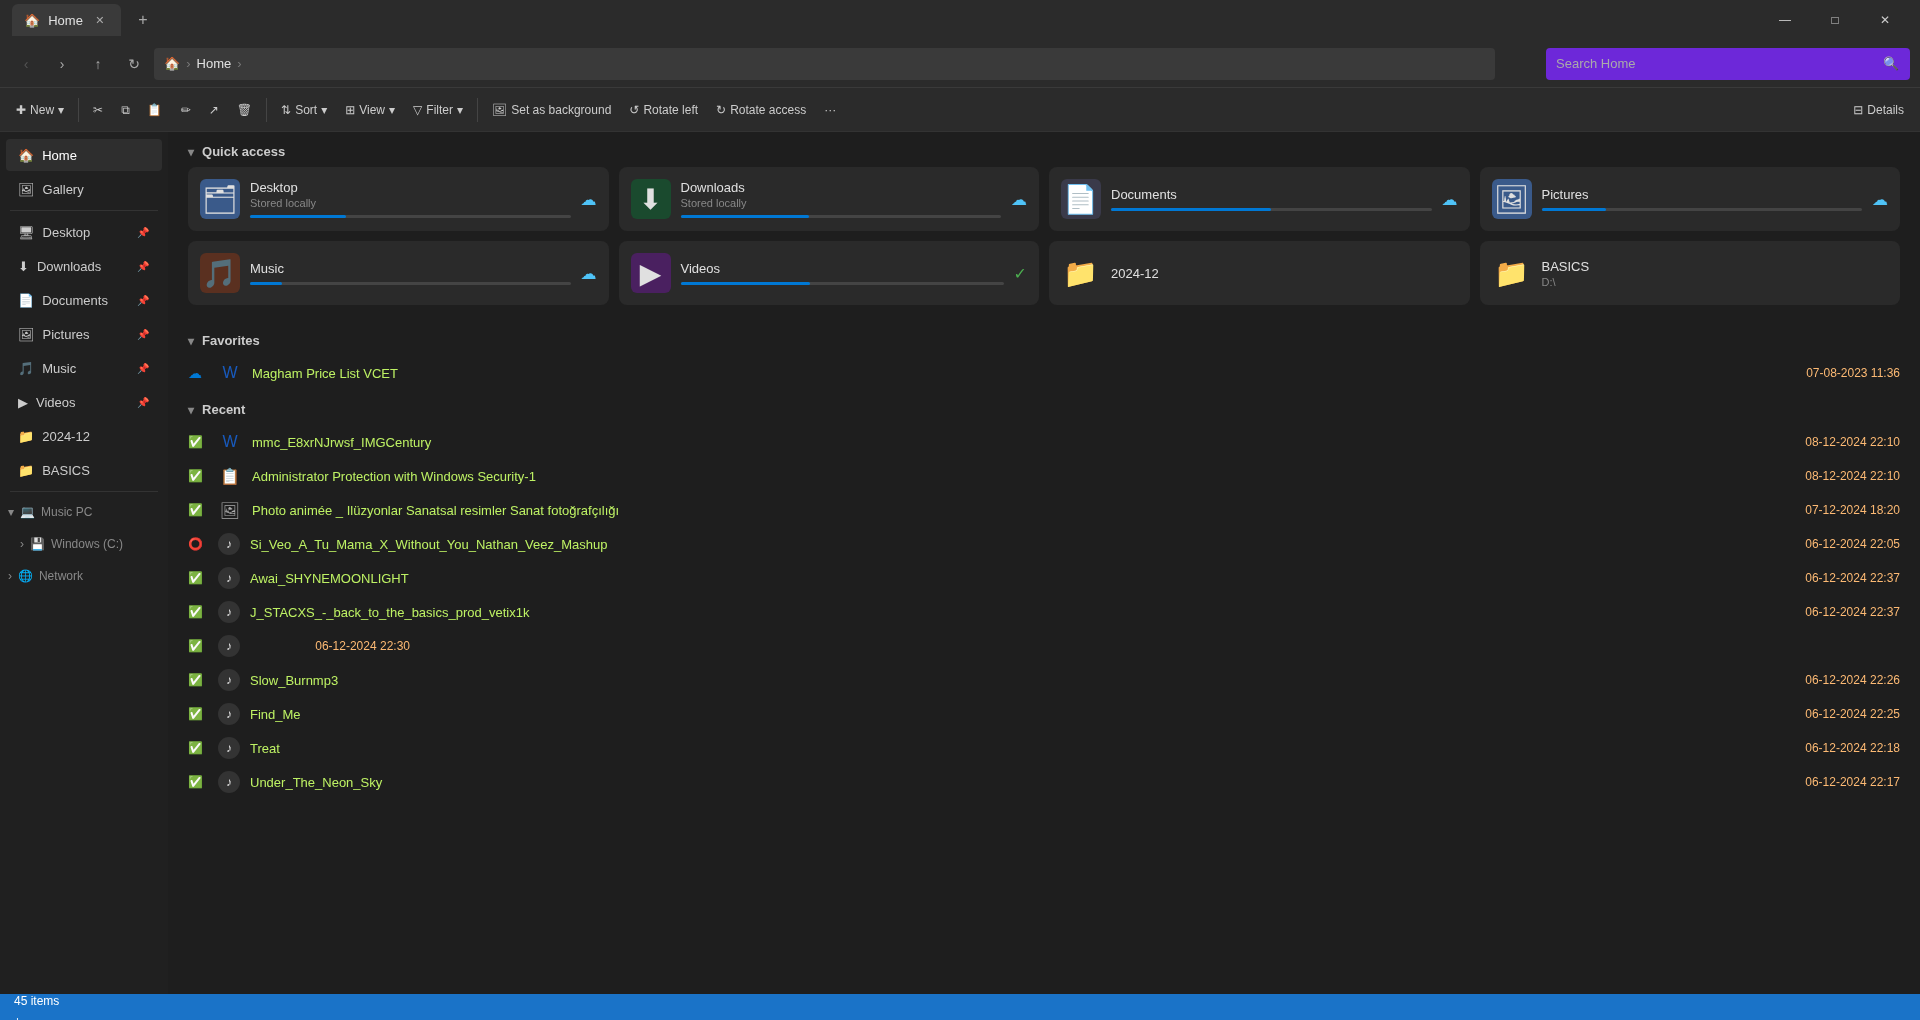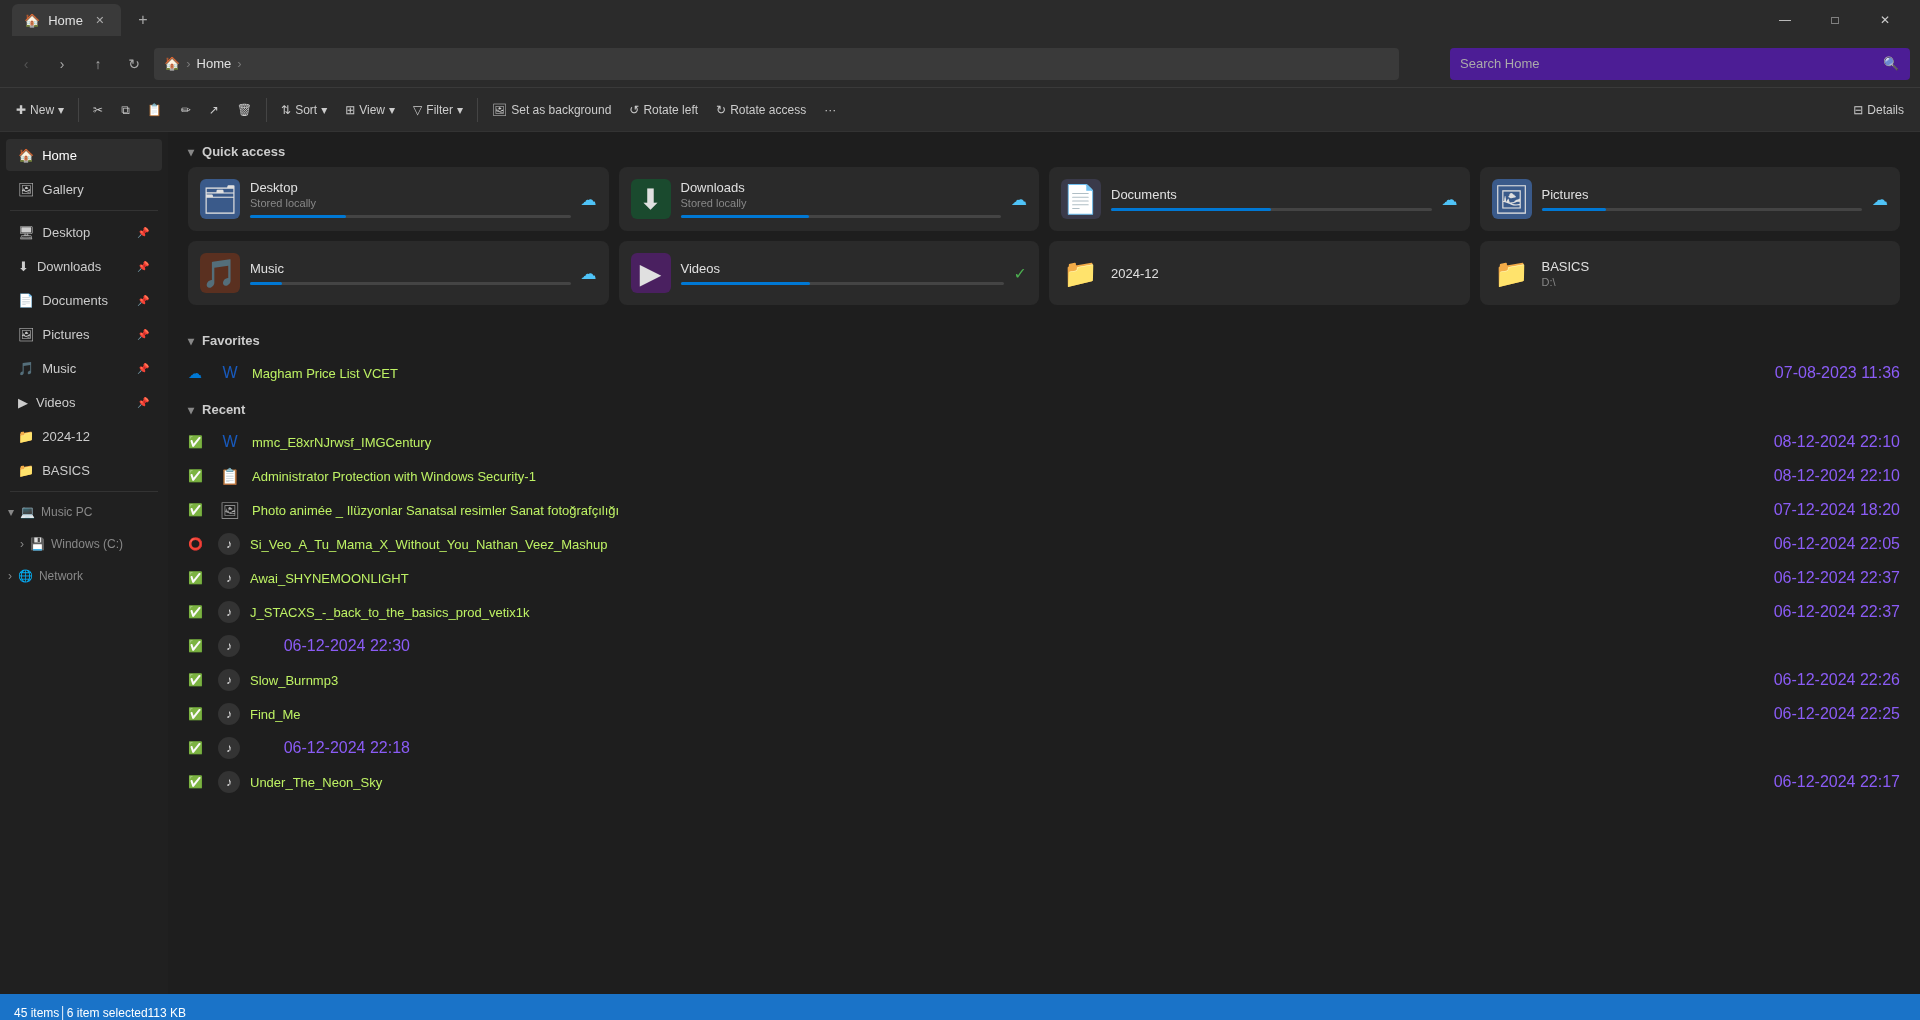--- a/index.html
+++ b/index.html
@@ -78,22 +78,22 @@
       background: #3a3a3a;
       border-radius: 4px;
       height: 32px;
       padding: 0 10px;
       gap: 6px;
       flex: 1;
       font-size: 13px;
     }
     .breadcrumb-sep { color: #777; }
     .search-box {
-      width: 460px; height: 32px;
-      background: #4c1d95;
+      width: 364px; height: 32px;
+      background: #6d28d9;
       border-radius: 4px;
       display: flex; align-items: center;
       padding: 0 10px;
       gap: 8px;
       font-size: 13px; color: #aaa; margin-left: 47px;
     }
 
     
     .toolbar {
       height: 44px;
@@ -207,31 +207,32 @@
     .file-list { padding: 0 10px; }
     .file-row {
       display: flex; align-items: center;
       height: 34px; padding: 0 10px;
       border-radius: 4px; cursor: pointer;
       gap: 10px; font-size: 13px;
     }
     .file-row .check-icon { font-size: 14px; color: #0078d4; width: 20px; flex-shrink: 0; }
     .file-row .file-type-icon { font-size: 16px; width: 24px; flex-shrink: 0; text-align: center; }
     .file-row .file-name { flex: 1; color: #bef264; }
-    .file-row .file-date { width: 160px; color: #8b5cf6; font-size: 16px; text-align: right; }
+    .file-row .file-date { width: 160px; color: #fdba74; font-size: 12px; text-align: right; }
 
     
     .status-bar {
       height: 26px;
       background: #1a73c8;
-      display: flex; align-items: flex-end;
+      display: flex; align-items: flex-start;
       padding: 0 14px;
       font-size: 12px; color: #fff;
-      gap: 0;
+      gap: 10px;
       flex-shrink: 0;
+      flex-direction: column;
     }
 
     .cloud-icon { color: #4fc3f7; font-size: 14px; }
     .sync-icon { color: #4caf50; font-size: 14px; }
 
     .divider { height: 1px; background: #333; margin: 4px 10px; }
   </style>
 </head>
 <body>
 
@@ -561,20 +562,21 @@
         </div>
         <div class="file-row">
           <span class="check-icon" style="font-size: 12px;">✅</span>
           <span class="file-type-icon" style="color: rgb(224, 224, 224); background: rgb(51, 51, 51); border-radius: 50%; width: 22px; height: 22px; display: flex; align-items: center; justify-content: center; font-size: 12px;">♪</span>
           <span class="file-name">Find_Me</span>
           <span class="file-date">06-12-2024 22:25</span>
         </div>
         <div class="file-row">
           <span class="check-icon" style="font-size: 12px;">✅</span>
           <span class="file-type-icon" style="color: rgb(224, 224, 224); background: rgb(51, 51, 51); border-radius: 50%; width: 22px; height: 22px; display: flex; align-items: center; justify-content: center; font-size: 12px;">♪</span>
+          <span class="file-name">Treat</span>
           <span class="file-date">06-12-2024 22:18</span>
         </div>
         <div class="file-row">
           <span class="check-icon" style="font-size: 12px;">✅</span>
           <span class="file-type-icon" style="color: rgb(224, 224, 224); background: rgb(51, 51, 51); border-radius: 50%; width: 22px; height: 22px; display: flex; align-items: center; justify-content: center; font-size: 12px;">♪</span>
           <span class="file-name">Under_The_Neon_Sky</span>
           <span class="file-date">06-12-2024 22:17</span>
         </div>
       </div>
 

